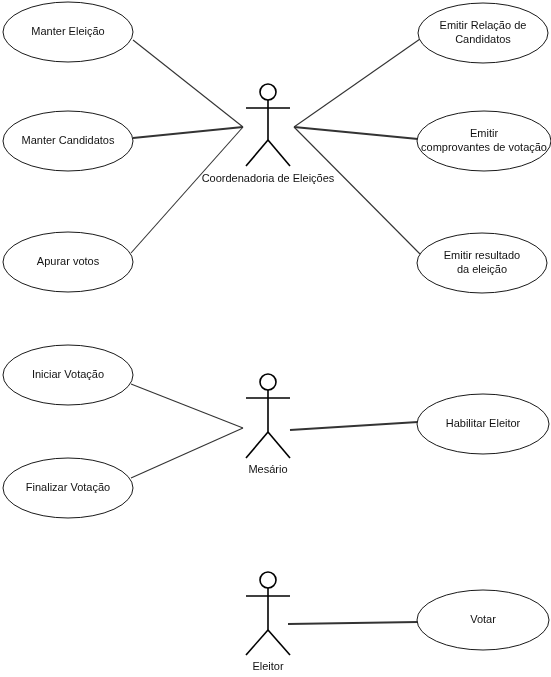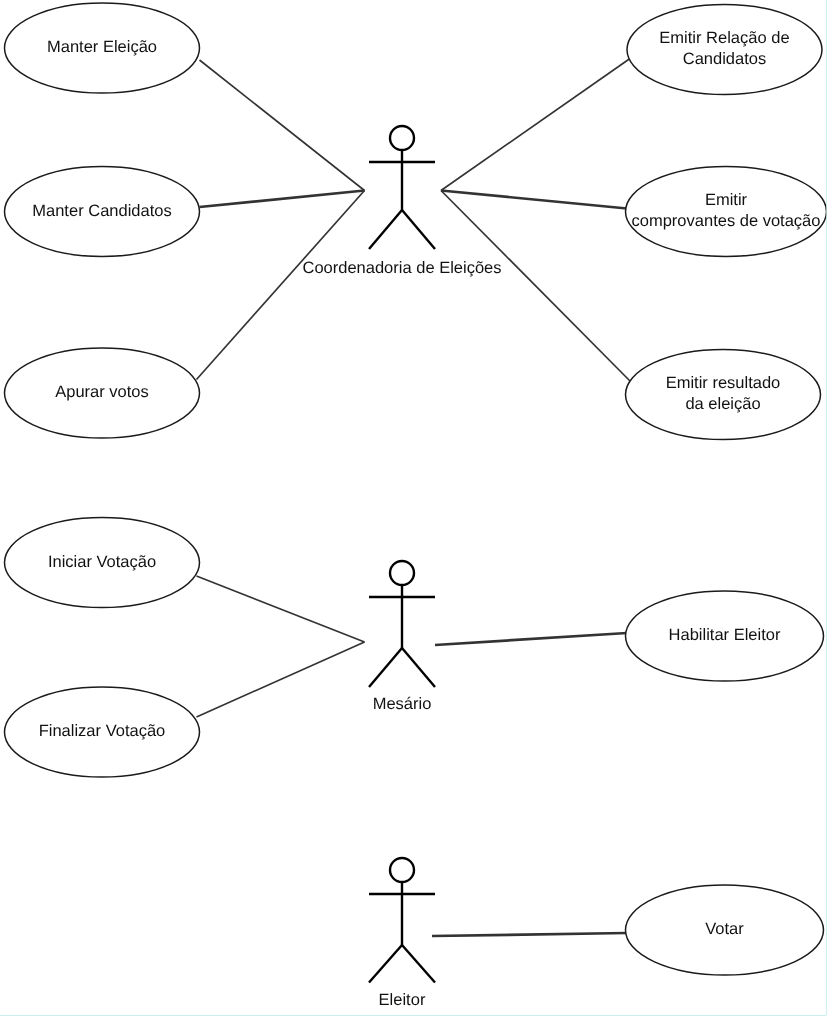--- a/index.html
+++ b/index.html
@@ -11,21 +11,22 @@
   body {
     width: 551px;
     height: 677px;
     overflow: hidden;
     font-family: "Liberation Sans", sans-serif;
   }
   #diagram-root {
     position: relative;
     width: 551px;
     height: 677px;
-    background: #14b8a6;
+    background: #ec4899;
+    border-radius: 24px;
   }
   svg#uml-canvas {
     display: block;
     width: 551px;
     height: 677px;
   }
   .uc-ellipse {
     fill: #ffffff;
     stroke: #1a1a1a;
     stroke-width: 1;

